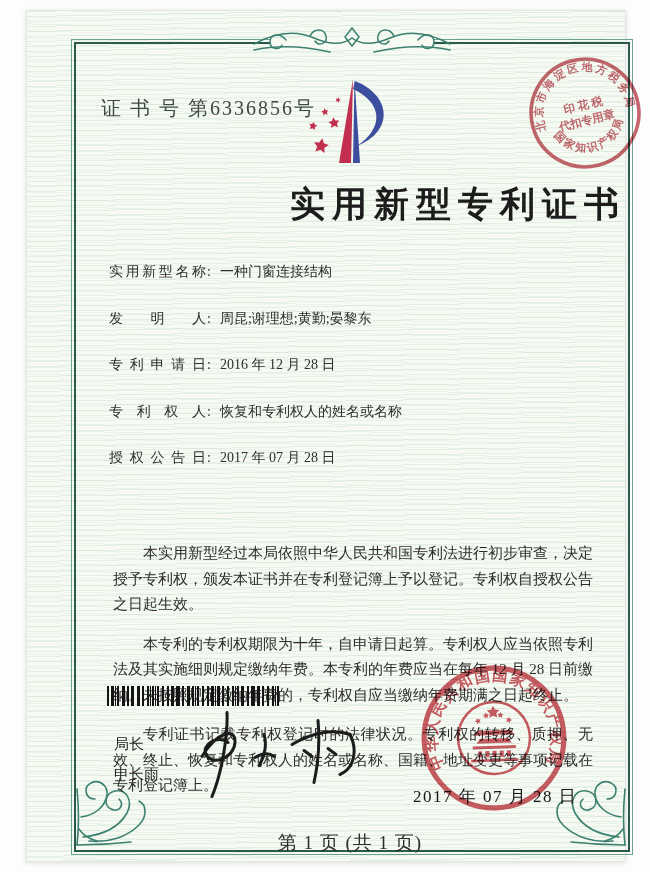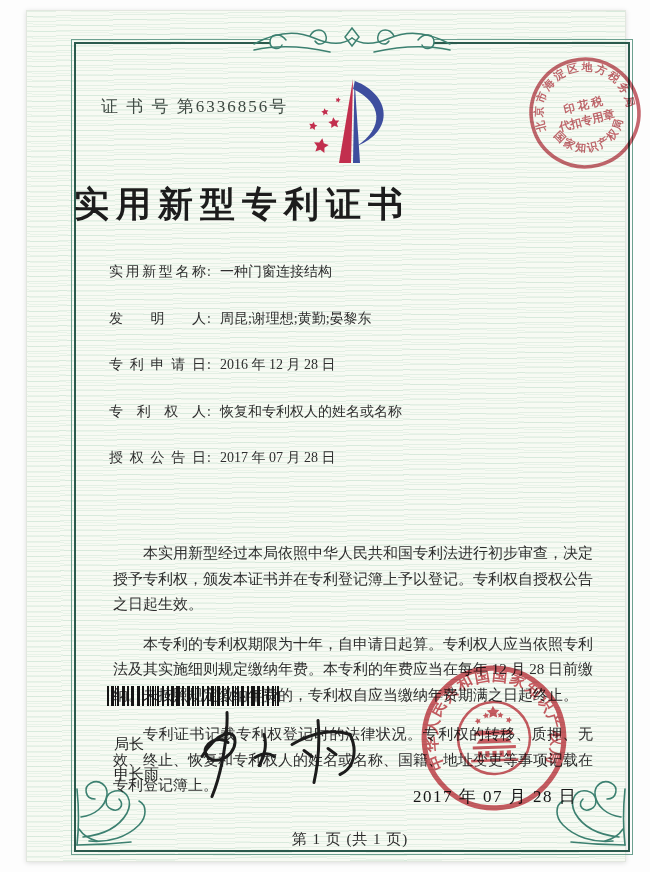--- a/index.html
+++ b/index.html
@@ -20,30 +20,30 @@
   }
   .frame{
     position:absolute;left:47px;top:31px;width:552px;height:806px;
     border:2.5px solid #2b5a4d;
     outline:1px solid #6ca08f;
     outline-offset:2px;
   }
   .ornament{position:absolute;pointer-events:none;}
   .cert-number{
     position:absolute;left:74px;top:84px;
-    font-size:17px;letter-spacing:2px;color:#3f4a43;
+    font-size:20px;letter-spacing:2px;color:#3f4a43;
   }
   .logo{position:absolute;left:260px;top:62px;width:130px;height:105px;}
   .tax-stamp{
     position:absolute;left:500px;top:44px;width:116px;height:116px;
     transform:rotate(-14deg);mix-blend-mode:multiply;opacity:.88;
   }
   .title{
     position:absolute;left:47px;top:170px;width:552px;
-    text-align:left;font-size:35px;font-weight:700;
+    text-align:right;font-size:35px;font-weight:700;
     letter-spacing:7px;color:#1c1c1c;
   }
   .fields{position:absolute;left:82px;top:252px;width:480px;}
   .field-row{margin-bottom:28.5px;font-size:14px;white-space:nowrap;color:#2e2e2e;}
   .field-label{
     display:inline-block;width:97px;
     text-align:justify;text-align-last:justify;
   }
   .field-colon{display:inline-block;margin:0 9px 0 1px;}
   .paragraphs{
@@ -67,21 +67,21 @@
   .big-seal{
     position:absolute;left:392px;top:652px;width:150px;height:150px;
     transform:rotate(-2deg);mix-blend-mode:multiply;opacity:.92;
   }
   .issue-date{
     position:absolute;left:386px;top:774px;
     font-size:17px;letter-spacing:1.5px;color:#161616;
   }
   .page-footer{
     position:absolute;left:47px;top:819px;width:552px;
-    text-align:center;font-size:15px;color:#2c2c2c;letter-spacing:1px;
+    text-align:center;font-size:19px;color:#2c2c2c;letter-spacing:1px;
   }
 </style>
 </head>
 <body>
 
 <div class="paper">
 
   <div class="frame"></div>
 
   <svg class="ornament" style="left:225px;top:8px;" width="200" height="46" viewBox="0 0 200 46">

